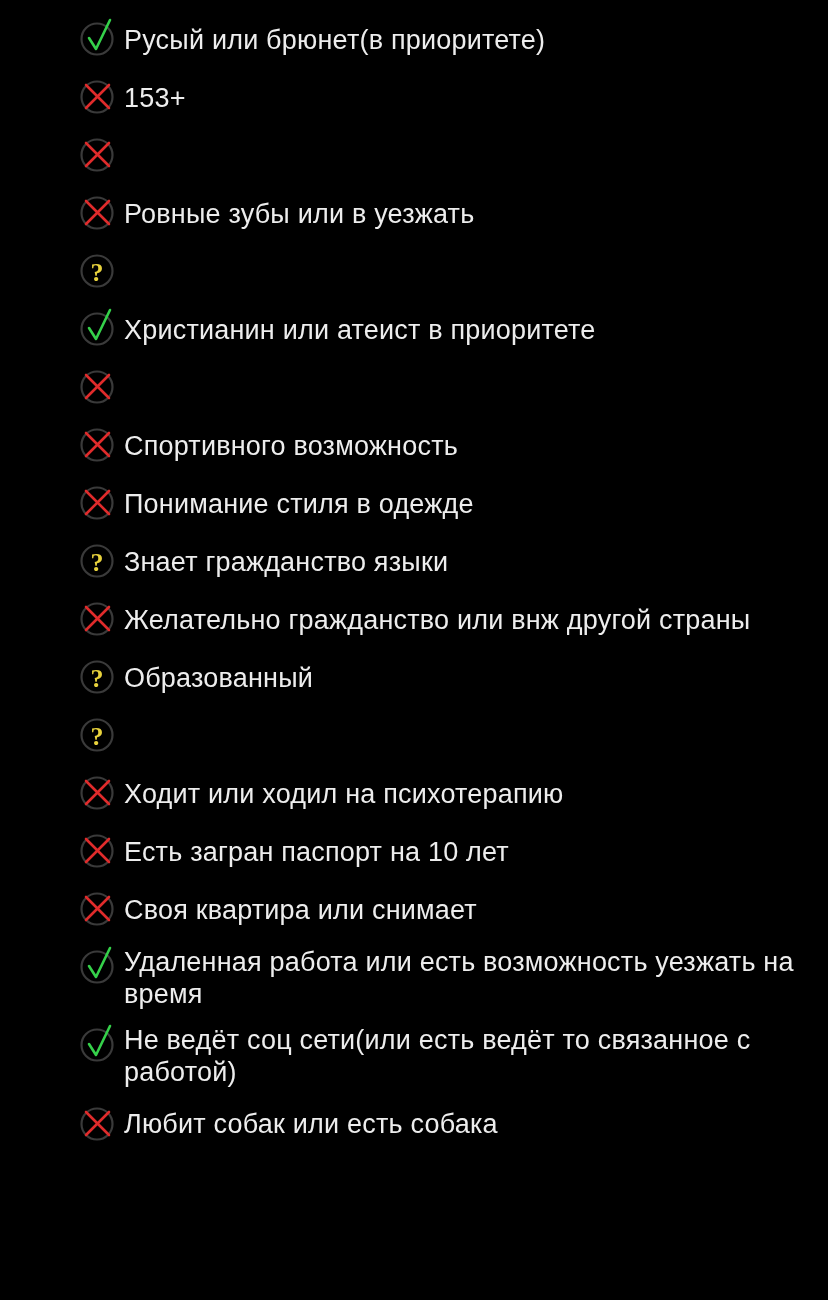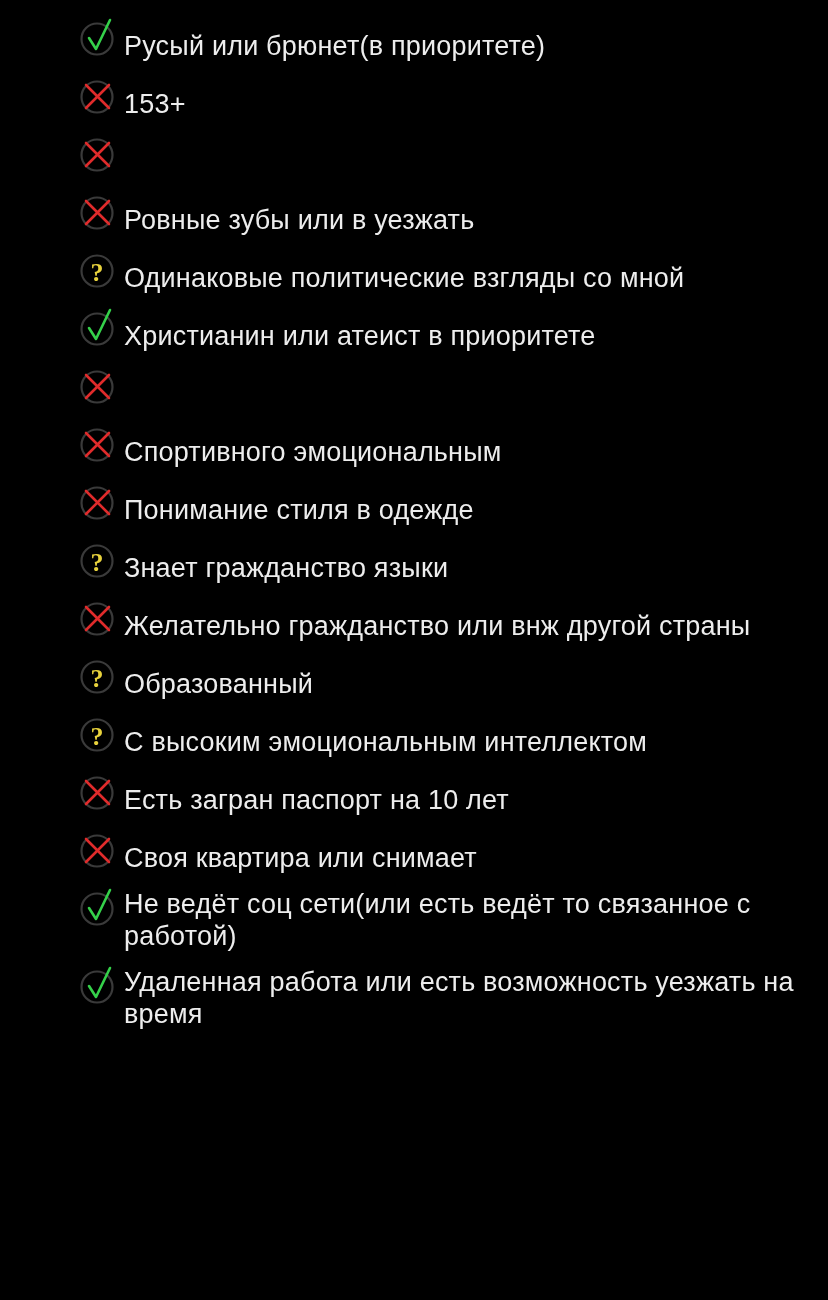--- a/index.html
+++ b/index.html
@@ -13,21 +13,21 @@
     overflow: hidden;
     font-family: "Liberation Sans", sans-serif;
     color: #e8e8e8;
   }
   .checklist {
     padding: 10px 0 0 0;
     box-sizing: border-box;
   }
   .row {
     display: flex;
-    align-items: flex-end;
+    align-items: center;
     padding: 0 33px 0 72px;
     min-height: 58px;
     position: relative;
   }
   .marker {
     position: absolute;
     left: 76px;
     top: 8px;
     width: 42px;
     height: 42px;
@@ -116,21 +116,20 @@
       </span>
       <span class="label">Ровные зубы или в уезжать</span>
     </div>
     <div class="row">
       <span class="marker">
         <svg viewBox="0 0 42 42">
           <circle class="circle" cx="21" cy="21" r="15.5"></circle>
           <text class="qmark" x="21" y="31" text-anchor="middle">?</text>
         </svg>
       </span>
-      <span class="label">Одинаковые политические взгляды со мной</span>
     </div>
     <div class="row">
       <span class="marker">
         <svg viewBox="0 0 42 42">
           <circle class="circle" cx="21" cy="21" r="15.5"></circle>
           <path class="mark-check" d="M13 20 L20 31 L34 2"></path>
         </svg>
       </span>
       <span class="label">Христианин или атеист в приоритете</span>
     </div>
@@ -144,21 +143,21 @@
       </span>
     </div>
     <div class="row">
       <span class="marker">
         <svg viewBox="0 0 42 42">
           <circle class="circle" cx="21" cy="21" r="15.5"></circle>
           <path class="mark-cross" d="M10 9 L33 32"></path>
           <path class="mark-cross" d="M33 9 L10 32"></path>
         </svg>
       </span>
-      <span class="label">Спортивного эмоциональным</span>
+      <span class="label">Спортивного возможность</span>
     </div>
     <div class="row">
       <span class="marker">
         <svg viewBox="0 0 42 42">
           <circle class="circle" cx="21" cy="21" r="15.5"></circle>
           <path class="mark-cross" d="M10 9 L33 32"></path>
           <path class="mark-cross" d="M33 9 L10 32"></path>
         </svg>
       </span>
       <span class="label">Понимание стиля в одежде</span>
@@ -191,21 +190,30 @@
       </span>
       <span class="label">Образованный</span>
     </div>
     <div class="row">
       <span class="marker">
         <svg viewBox="0 0 42 42">
           <circle class="circle" cx="21" cy="21" r="15.5"></circle>
           <text class="qmark" x="21" y="31" text-anchor="middle">?</text>
         </svg>
       </span>
-      <span class="label">С высоким эмоциональным интеллектом</span>
+    </div>
+    <div class="row">
+      <span class="marker">
+        <svg viewBox="0 0 42 42">
+          <circle class="circle" cx="21" cy="21" r="15.5"></circle>
+          <path class="mark-cross" d="M10 9 L33 32"></path>
+          <path class="mark-cross" d="M33 9 L10 32"></path>
+        </svg>
+      </span>
+      <span class="label">Ходит или ходил на психотерапию</span>
     </div>
     <div class="row">
       <span class="marker">
         <svg viewBox="0 0 42 42">
           <circle class="circle" cx="21" cy="21" r="15.5"></circle>
           <path class="mark-cross" d="M10 9 L33 32"></path>
           <path class="mark-cross" d="M33 9 L10 32"></path>
         </svg>
       </span>
       <span class="label">Есть загран паспорт на 10 лет</span>
@@ -220,24 +228,34 @@
       </span>
       <span class="label">Своя квартира или снимает</span>
     </div>
     <div class="row">
       <span class="marker">
         <svg viewBox="0 0 42 42">
           <circle class="circle" cx="21" cy="21" r="15.5"></circle>
           <path class="mark-check" d="M13 20 L20 31 L34 2"></path>
         </svg>
       </span>
+      <span class="label">Удаленная работа или есть возможность уезжать на время</span>
+    </div>
+    <div class="row">
+      <span class="marker">
+        <svg viewBox="0 0 42 42">
+          <circle class="circle" cx="21" cy="21" r="15.5"></circle>
+          <path class="mark-check" d="M13 20 L20 31 L34 2"></path>
+        </svg>
+      </span>
       <span class="label">Не ведёт соц сети(или есть ведёт то связанное с работой)</span>
     </div>
     <div class="row">
       <span class="marker">
         <svg viewBox="0 0 42 42">
           <circle class="circle" cx="21" cy="21" r="15.5"></circle>
-          <path class="mark-check" d="M13 20 L20 31 L34 2"></path>
-        </svg>
-      </span>
-      <span class="label">Удаленная работа или есть возможность уезжать на время</span>
+          <path class="mark-cross" d="M10 9 L33 32"></path>
+          <path class="mark-cross" d="M33 9 L10 32"></path>
+        </svg>
+      </span>
+      <span class="label">Любит собак или есть собака</span>
     </div>
   </div>
 
 </body></html>

